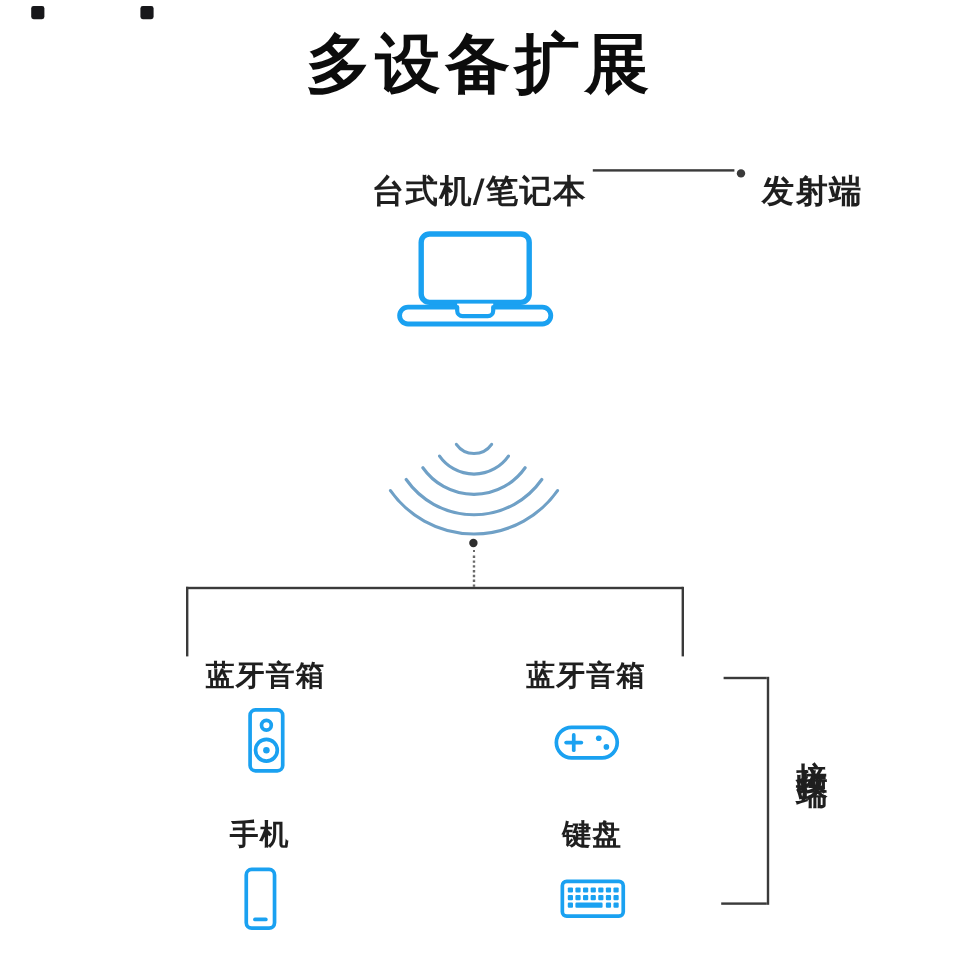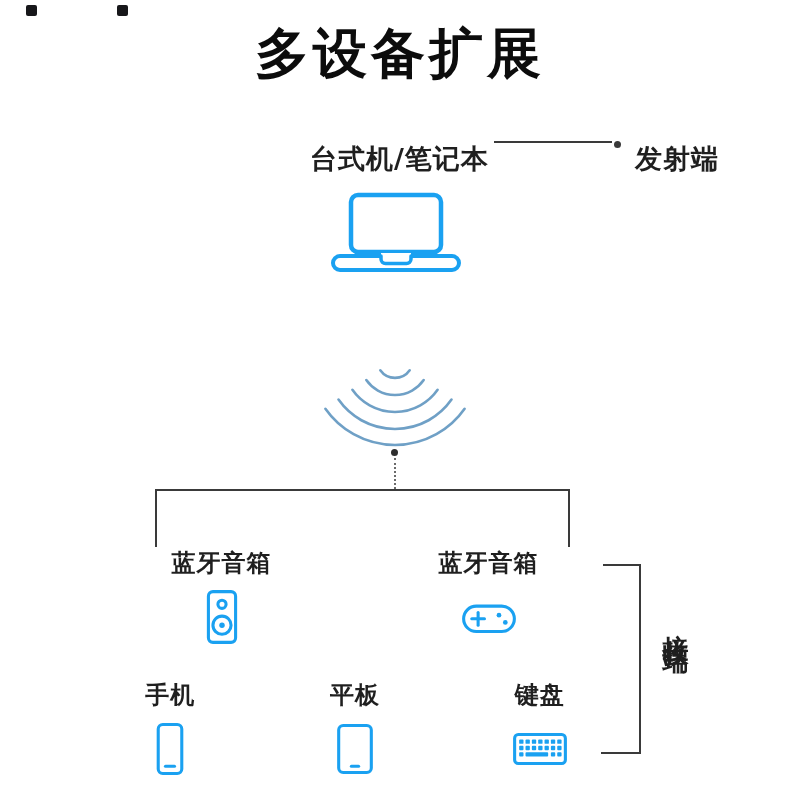--- a/index.html
+++ b/index.html
@@ -119,29 +119,20 @@
     <div class="device">
       <span class="label">手机</span>
       <span class="icon">
         <svg width="58" height="58" viewBox="0 0 64 64" fill="none" stroke="currentColor" stroke-width="3.4" stroke-linecap="round" stroke-linejoin="round">
           <rect x="19" y="5" width="26" height="54" rx="5"></rect>
           <line x1="27" y1="51" x2="37" y2="51"></line>
         </svg>
       </span>
     </div>
     <div class="device">
-      <span class="label">平板</span>
-      <span class="icon">
-        <svg width="58" height="58" viewBox="0 0 64 64" fill="none" stroke="currentColor" stroke-width="3.4" stroke-linecap="round" stroke-linejoin="round">
-          <rect x="14" y="6" width="36" height="52" rx="5"></rect>
-          <line x1="28" y1="51" x2="36" y2="51"></line>
-        </svg>
-      </span>
-    </div>
-    <div class="device">
       <span class="label">键盘</span>
       <span class="icon">
         <svg width="58" height="58" viewBox="0 0 64 64" fill="none" stroke="currentColor" stroke-width="3.4" stroke-linecap="round" stroke-linejoin="round">
           <rect x="4" y="16" width="56" height="32" rx="4"></rect>
           <g fill="currentColor" stroke="none">
             <rect x="9" y="21.5" width="4.8" height="4.8" rx="1"></rect>
               <rect x="16" y="21.5" width="4.8" height="4.8" rx="1"></rect>
               <rect x="23" y="21.5" width="4.8" height="4.8" rx="1"></rect>
               <rect x="30" y="21.5" width="4.8" height="4.8" rx="1"></rect>
               <rect x="37" y="21.5" width="4.8" height="4.8" rx="1"></rect>

